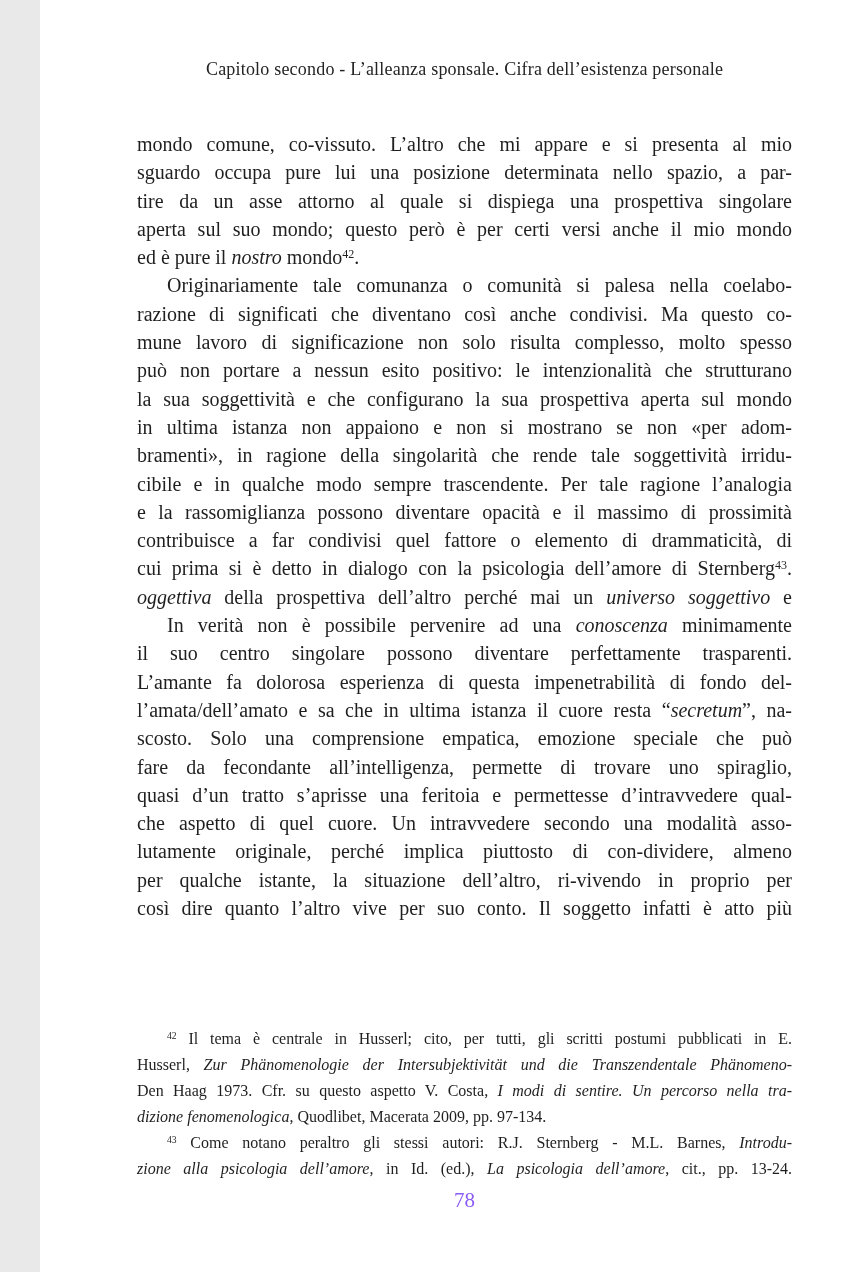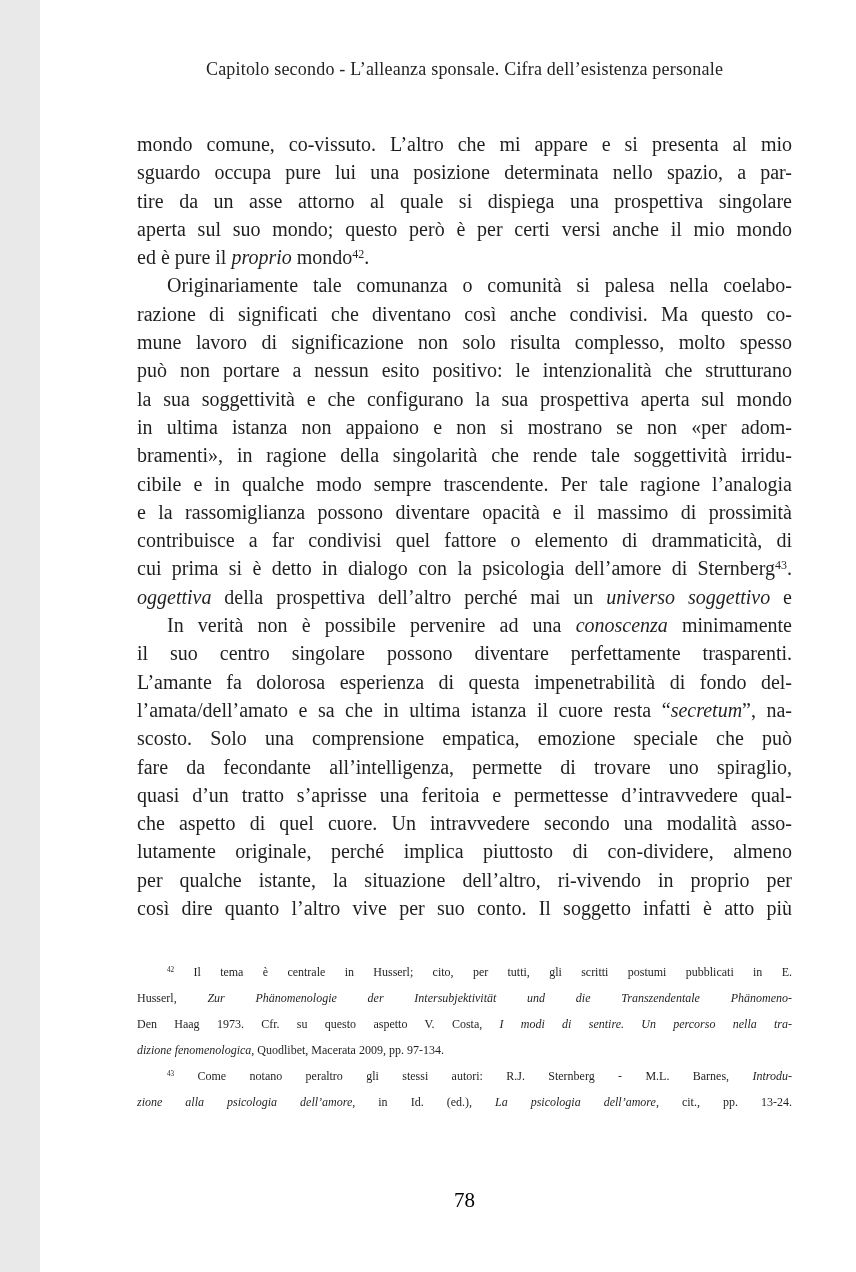--- a/index.html
+++ b/index.html
@@ -27,24 +27,24 @@
   .body-text {
     position: absolute;
     top: 130px;
     left: 97px;
     width: 655px;
     font-size: 20px;
   }
   .body-text .line { line-height: 28.3px; }
   .footnotes {
     position: absolute;
-    top: 959px;
+    top: 1026px;
     left: 97px;
     width: 655px;
-    font-size: 12px;
+    font-size: 16px;
   }
   .footnotes .line { line-height: 26px; }
   .line {
     text-align: justify;
     text-align-last: justify;
     text-justify: inter-word;
   }
   .line.left { text-align-last: left; }
   .line.indent { text-indent: 30px; }
   .it { font-style: italic; }
@@ -55,36 +55,36 @@
     top: -0.5em;
     line-height: 0;
   }
   .page-number {
     position: absolute;
     top: 1188px;
     left: 97px;
     width: 655px;
     text-align: center;
     font-size: 21px;
-    color: #000000;
+    color: #8b5cf6;
   }
 </style>
 </head>
 <body>
 
 <div class="page">
   <div class="running-header">Capitolo secondo - L’alleanza sponsale. Cifra dell’esistenza personale</div>
 
   <div class="body-text">
       <div>
         <div class="line"><span>mondo comune, co-vissuto. L’altro che mi appare e si presenta al mio</span></div>
         <div class="line"><span>sguardo occupa pure lui una posizione determinata nello spazio, a par-</span></div>
         <div class="line"><span>tire da un asse attorno al quale si dispiega una prospettiva singolare</span></div>
         <div class="line"><span>aperta sul suo mondo; questo però è per certi versi anche il mio mondo</span></div>
-        <div class="line left"><span>ed è pure il </span><span class="it">proprio</span><span> mondo</span><span class="sup">42</span><span>.</span></div>
+        <div class="line left"><span>ed è pure il </span><span class="it">nostro</span><span> mondo</span><span class="sup">42</span><span>.</span></div>
       </div>
       <div>
         <div class="line indent"><span>Originariamente tale comunanza o comunità si palesa nella coelabo-</span></div>
         <div class="line"><span>razione di significati che diventano così anche condivisi. Ma questo co-</span></div>
         <div class="line"><span>mune lavoro di significazione non solo risulta complesso, molto spesso</span></div>
         <div class="line"><span>può non portare a nessun esito positivo: le intenzionalità che strutturano</span></div>
         <div class="line"><span>la sua soggettività e che configurano la sua prospettiva aperta sul mondo</span></div>
         <div class="line"><span>in ultima istanza non appaiono e non si mostrano se non «per adom-</span></div>
         <div class="line"><span>bramenti», in ragione della singolarità che rende tale soggettività irridu-</span></div>
         <div class="line"><span>cibile e in qualche modo sempre trascendente. Per tale ragione l’analogia</span></div>

